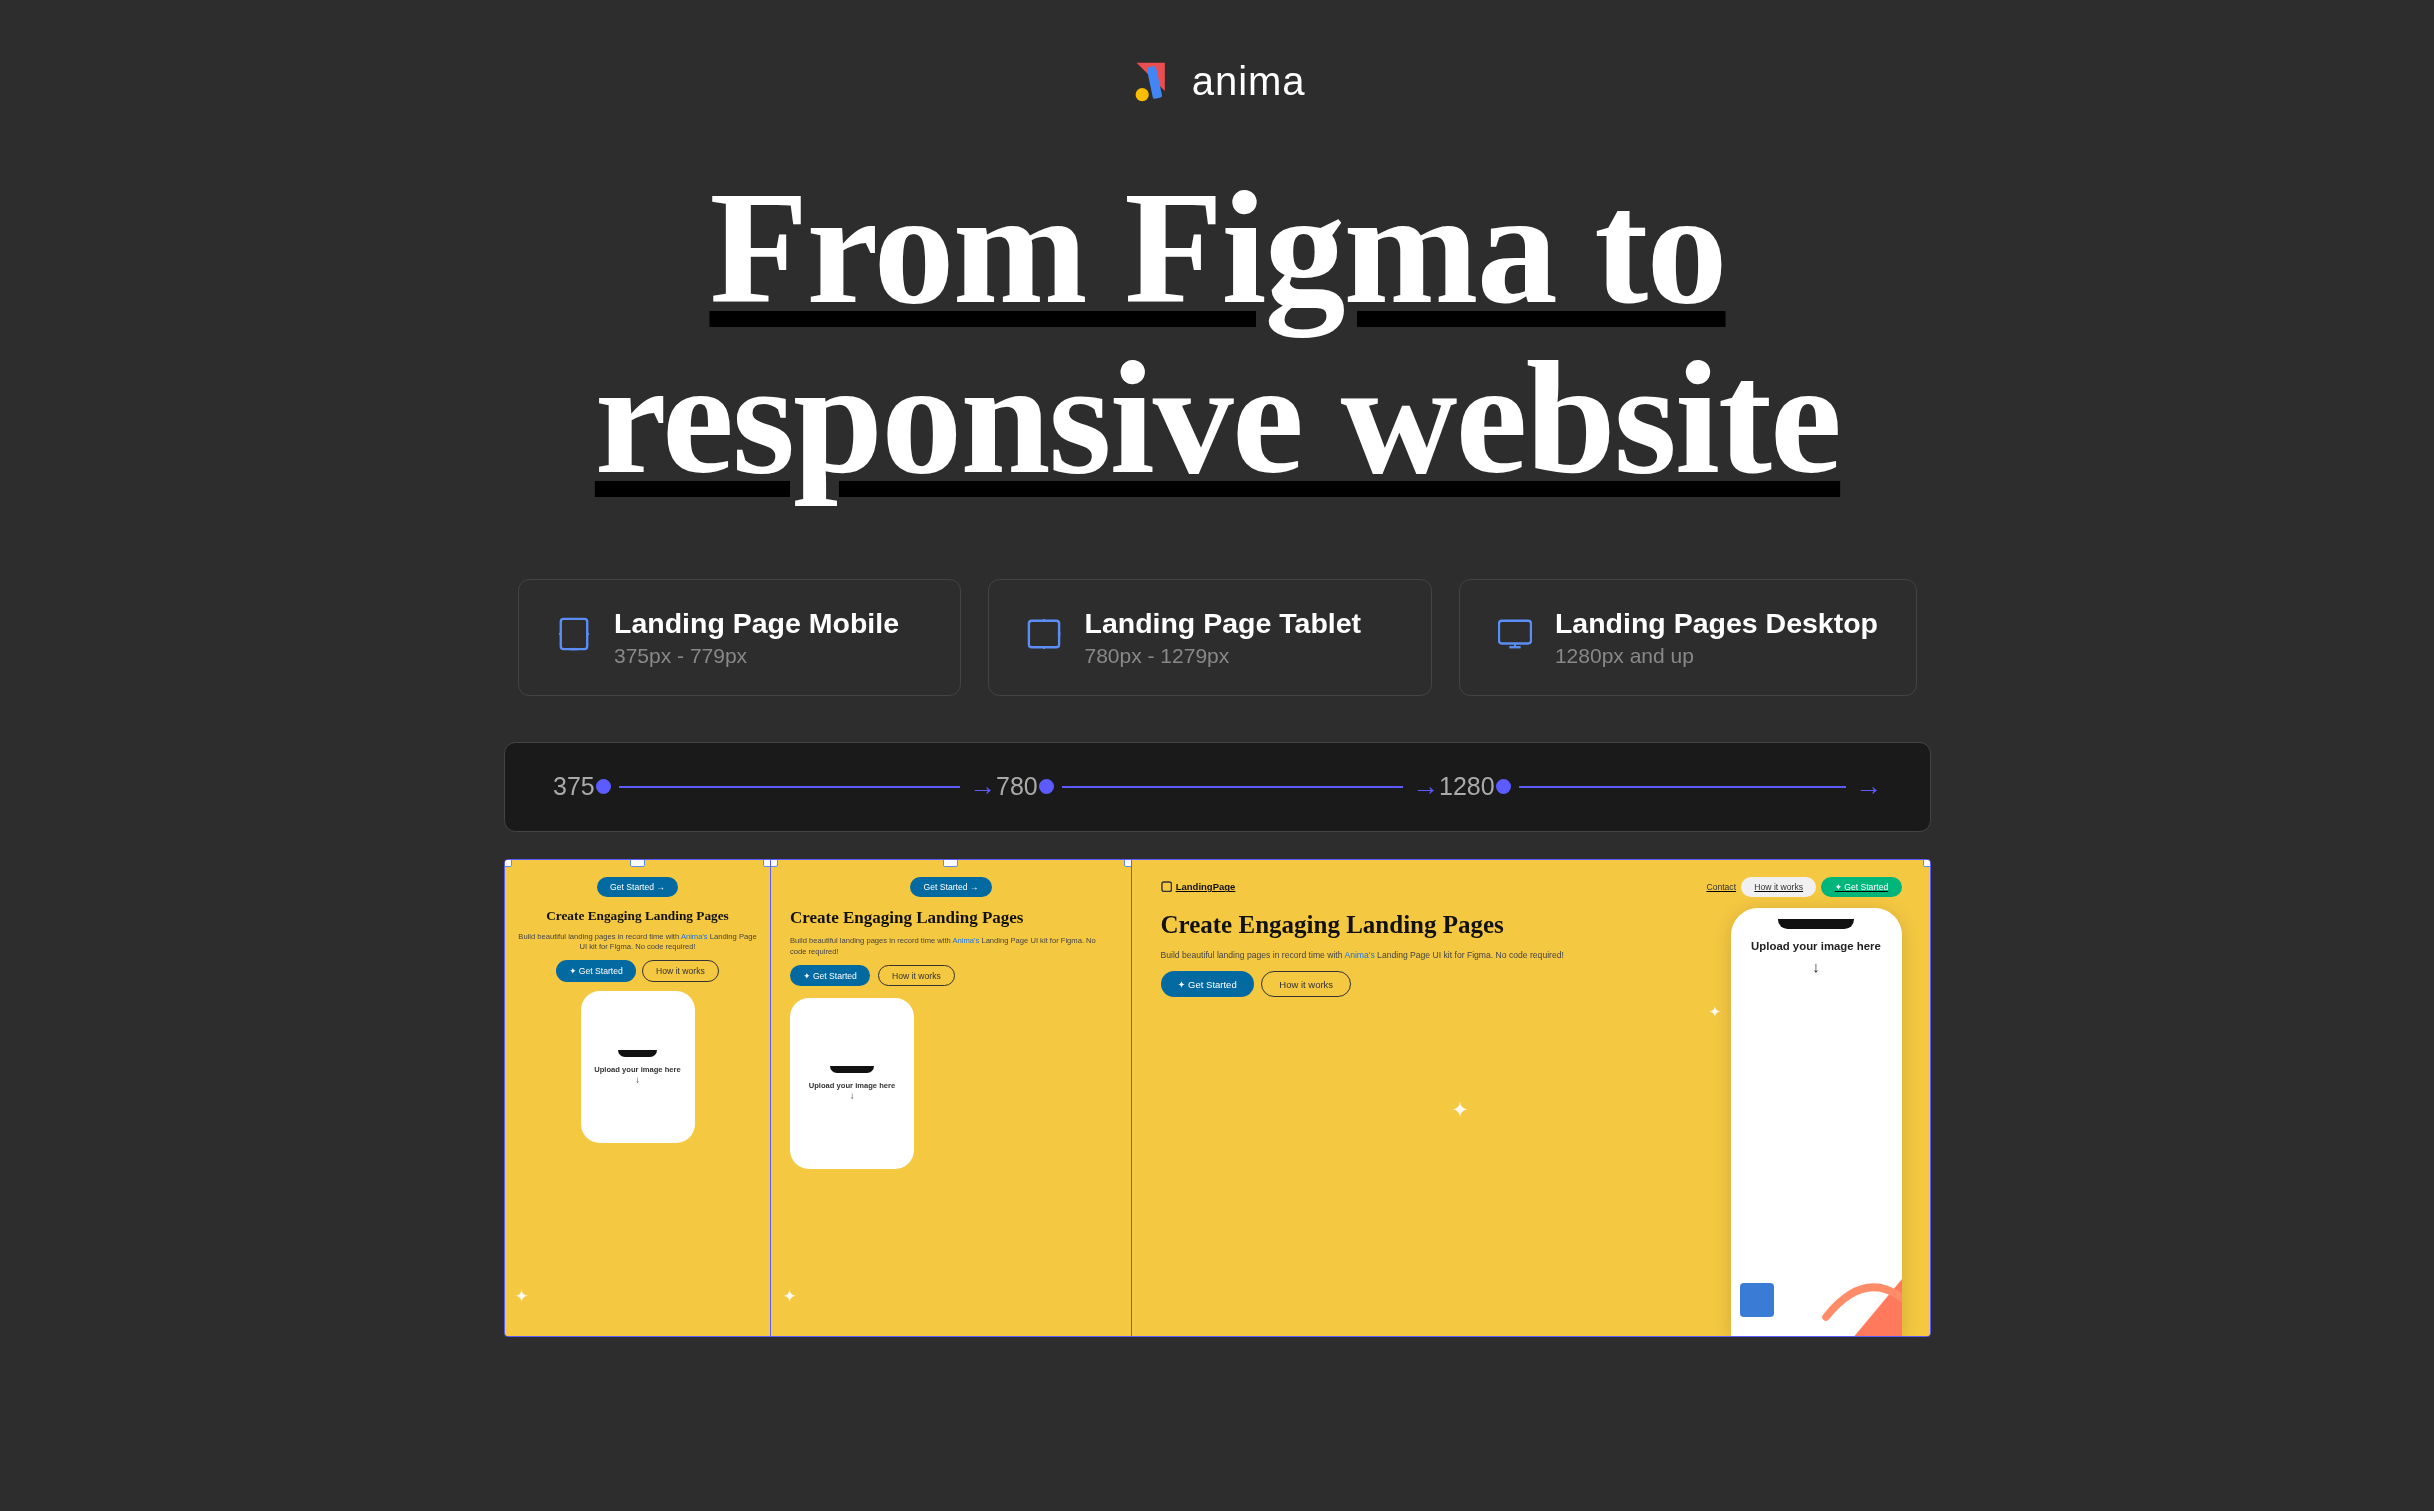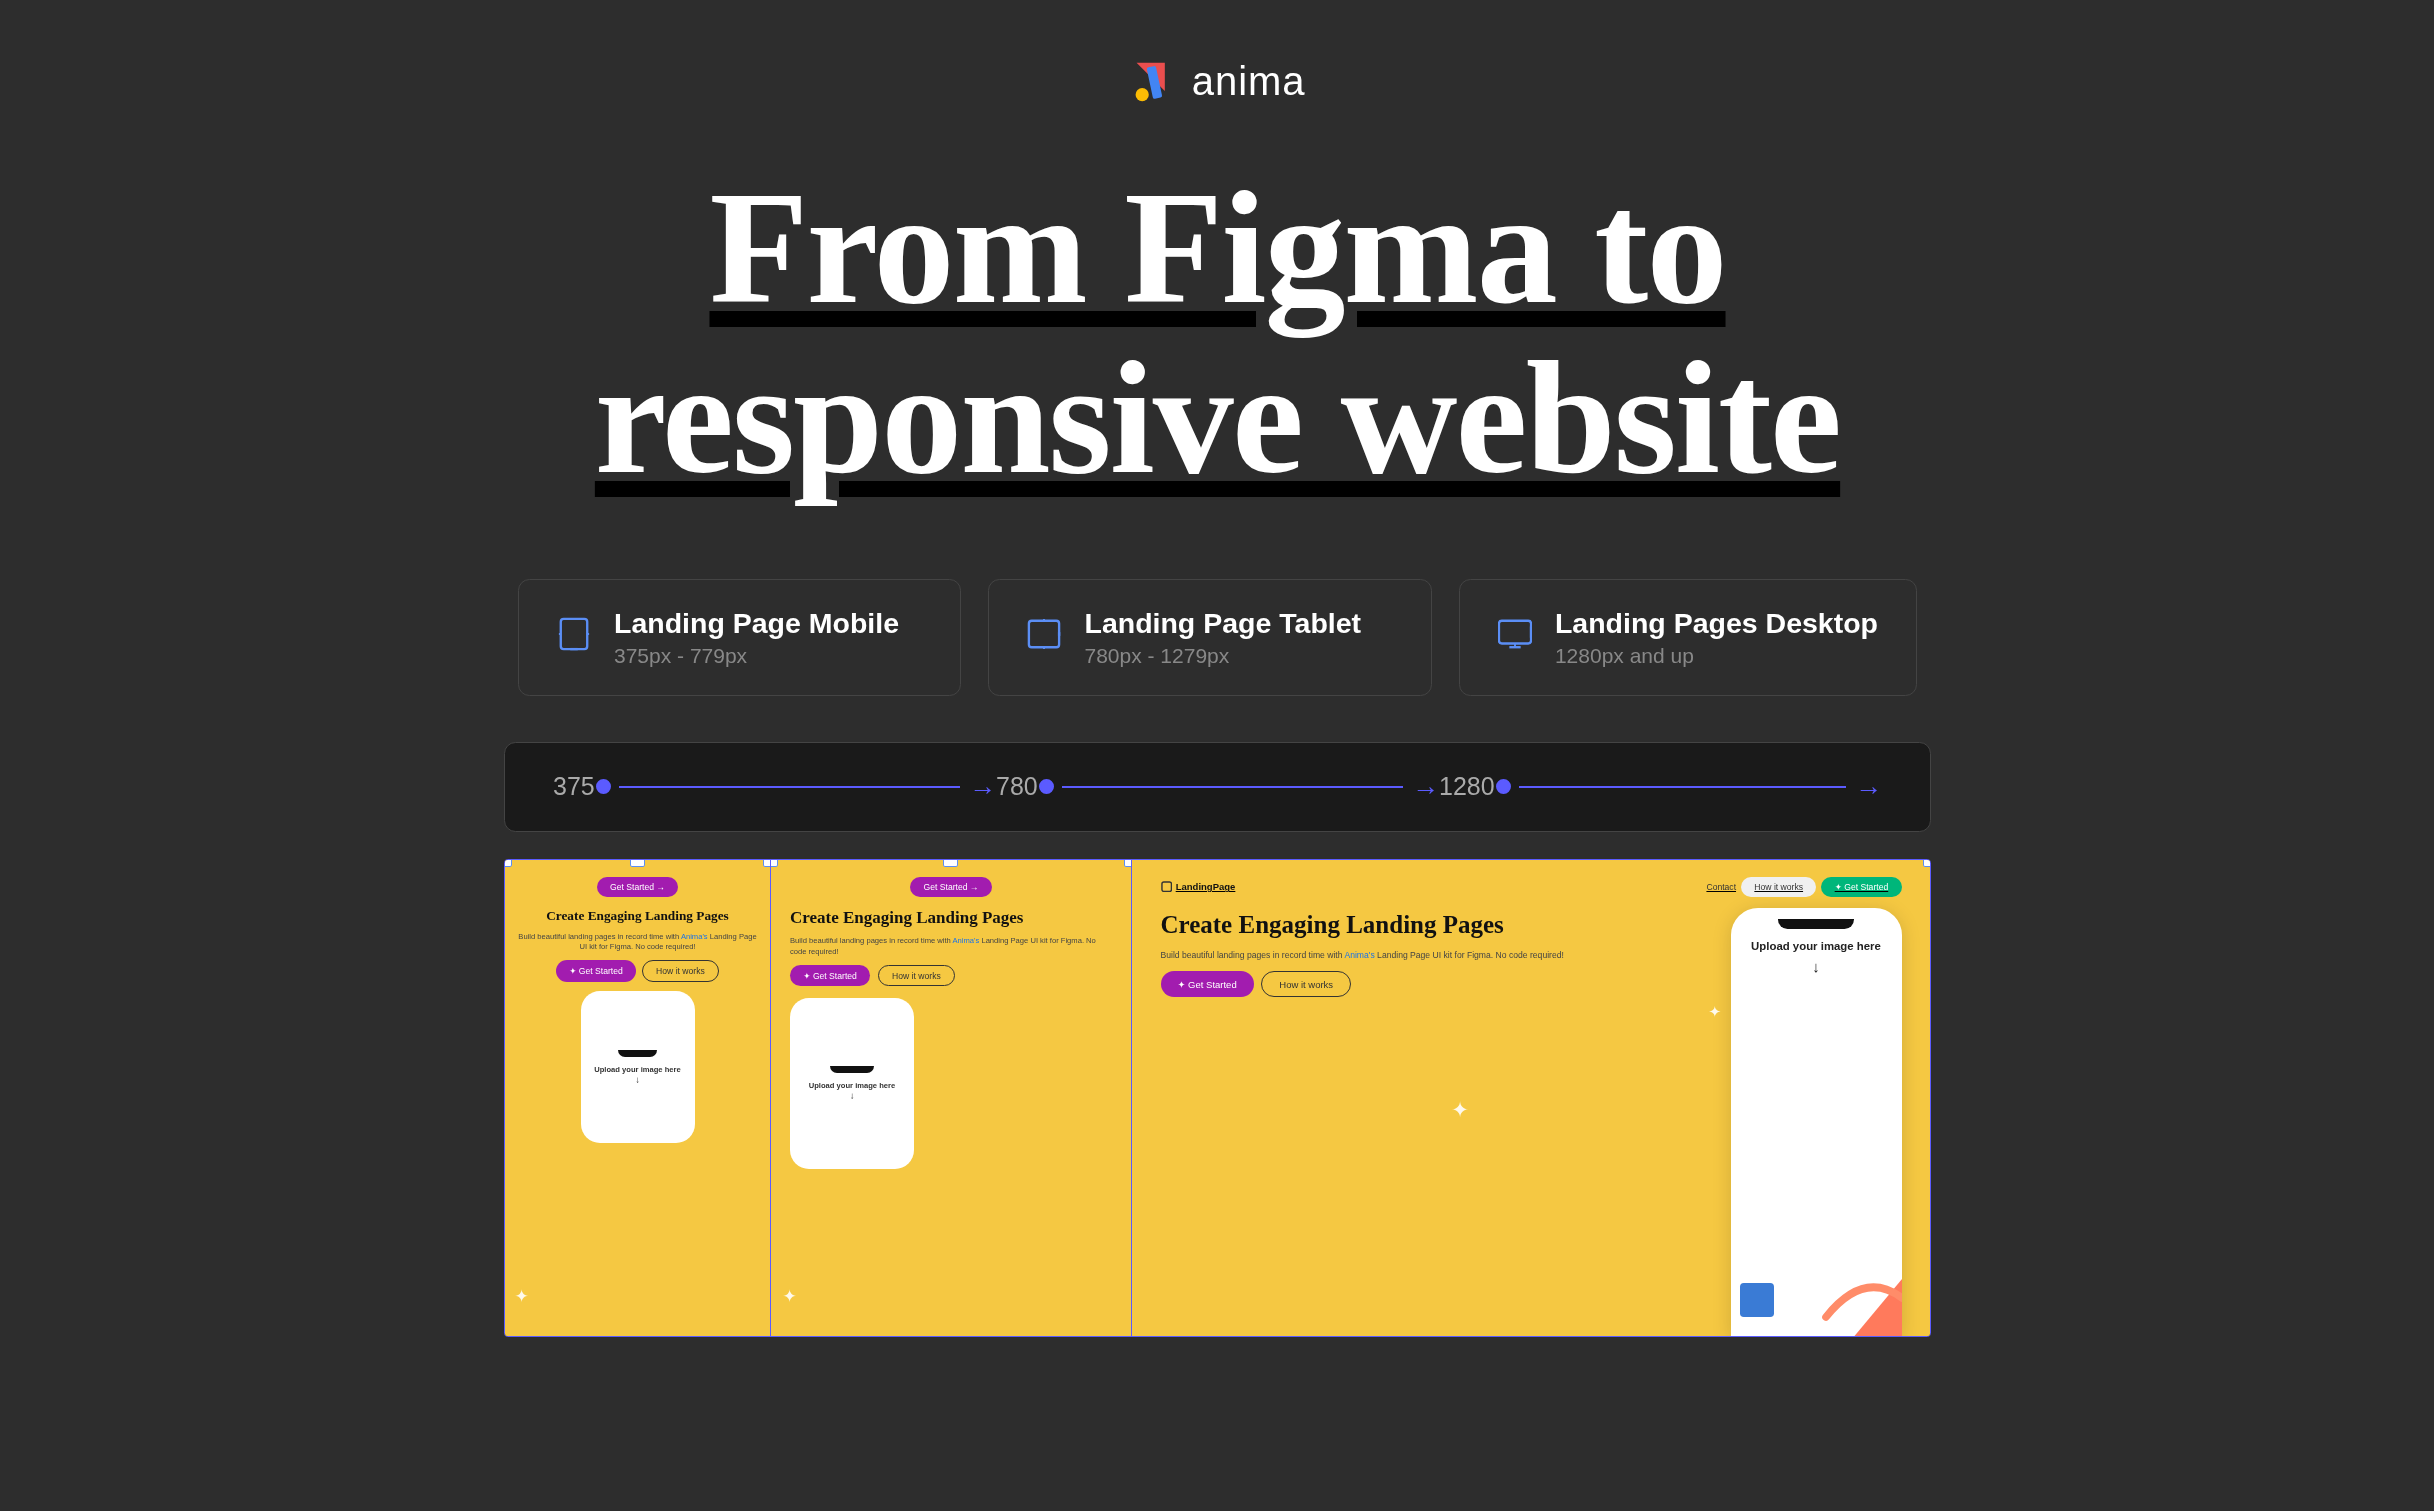--- a/index.html
+++ b/index.html
@@ -168,21 +168,21 @@
       padding: 17px 28.5px;
       overflow: hidden;
       text-decoration: underline;
     }
     .lp-cta-bar {
       display: flex;
       justify-content: center;
       margin-bottom: 11.4px;
     }
     .lp-btn-green {
-      background: #a21caf;
+      background: #0369a1;
       color: #fff;
       border: none;
       border-radius: 19px;
       padding: 4.8px 13.3px;
       font-size: 8.6px;
       display: flex;
       align-items: center;
       gap: 3.8px;
       cursor: pointer;
     }

